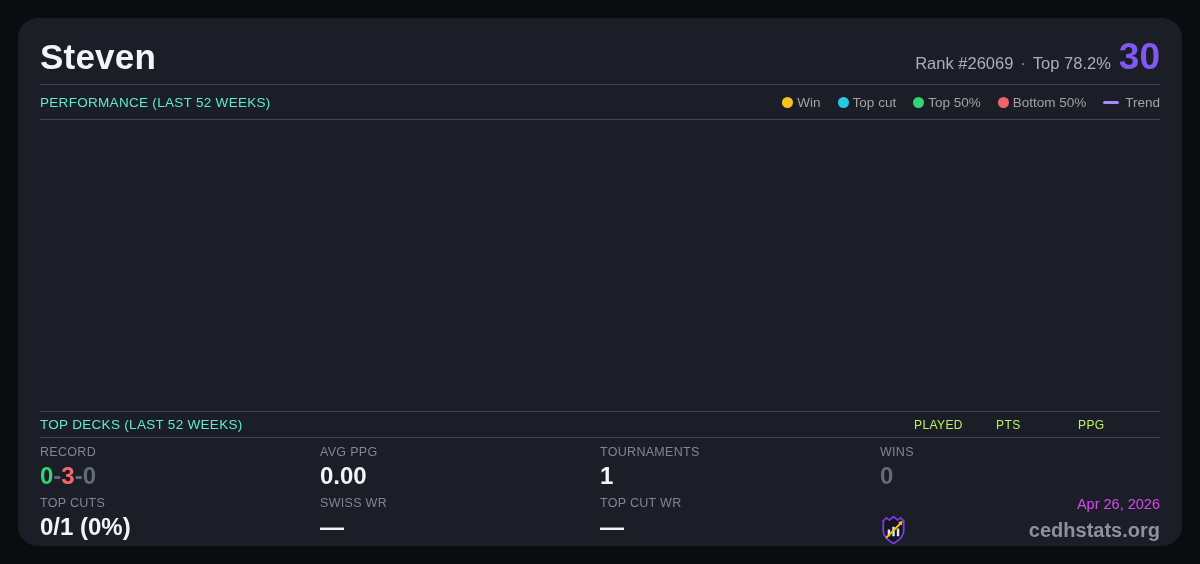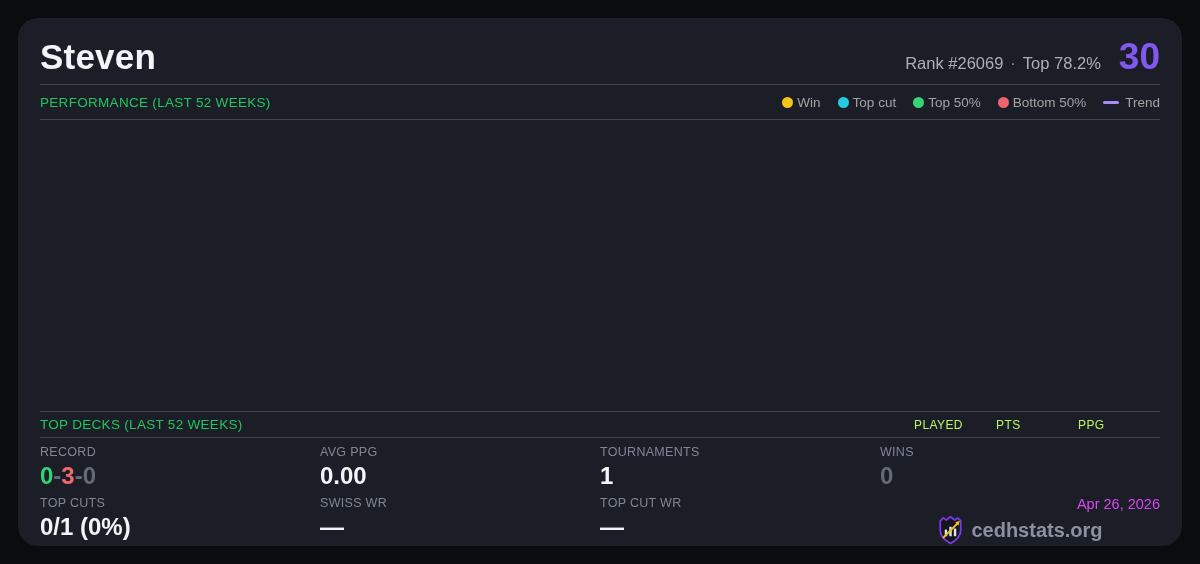--- a/index.html
+++ b/index.html
@@ -3,49 +3,49 @@
 <meta charset="utf-8">
 <style>
   * { margin:0; padding:0; box-sizing:border-box; }
   html,body { width:1200px; height:564px; background:#0b0c10; font-family:"Liberation Sans", sans-serif; overflow:hidden; }
   .card {
     position:absolute; left:18px; top:18px; width:1164px; height:528px;
     background:#1b1e27; border-radius:20px; padding:0 22px; overflow:hidden;
   }
   .header-row { margin-top:20px; height:38px; display:flex; justify-content:space-between; align-items:baseline; }
   .player-name { font-size:35px; font-weight:700; color:#f3f4f7; letter-spacing:0.2px; line-height:38px; }
-  .header-right { display:flex; align-items:baseline; gap:18px; }
+  .header-right { display:flex; align-items:baseline; gap:8px; }
   .rank-text { font-size:16.5px; color:#a9b0bc; }
   .rank-text .sep { margin:0 7px; color:#8d94a1; }
   .score { font-size:37px; font-weight:700; line-height:34px; }
   .divider { border-top:1px solid #3f4756; }
   .divider.top { margin-top:8px; }
   .perf-row { height:34px; display:flex; justify-content:space-between; align-items:center; }
-  .section-label { font-size:13.5px; color:#22c55e; letter-spacing:0.3px; }
+  .section-label { font-size:13.5px; color:#5eead4; letter-spacing:0.3px; }
   .legend { display:flex; align-items:center; gap:17px; }
   .legend-item { display:flex; align-items:center; gap:4px; font-size:13.5px; color:#a3a3a3; }
   .dot { width:11px; height:11px; border-radius:50%; display:inline-block; }
   .line-swatch { width:16px; height:3px; border-radius:2px; display:inline-block; margin-right:2px; }
   .chart-area { height:291px; }
   .decks-row { height:25px; display:flex; justify-content:space-between; align-items:center; }
   .deck-cols { display:flex; }
   .deck-col { width:82px; text-align:left; font-size:12px; color:#bef264; letter-spacing:0.4px; }
   .deck-list { height:0; }
   .stats { }
   .stat-row { display:flex; }
   .stat-cell { width:280px; padding-top:7px; }
   .stat-label { font-size:12.5px; color:#7f8694; letter-spacing:0.3px; }
   .stat-value { margin-top:3px; font-size:24px; font-weight:700; color:#f2f4f7; line-height:27px; }
   .c-green { color:#33d474; }
   .c-red { color:#ef6a6a; }
   .c-gray { color:#646b78; }
   .c-sep { color:#646b78; }
   .footer-cell { width:280px; padding-top:7px; text-align:right; }
   .footer-date { font-size:14.5px; color:#d946ef; }
-  .brand-row { margin-top:3px; display:flex; justify-content:center; align-items:center; gap:7px; }
+  .brand-row { margin-top:3px; display:flex; justify-content:space-between; align-items:center; gap:7px; }
   .brand-text { font-size:20px; font-weight:700; color:#8b919e; }
 </style>
 </head>
 <body>
 
 <div class="card">
 
   <div class="header-row">
     <div class="player-name">Steven</div>
     <div class="header-right">

